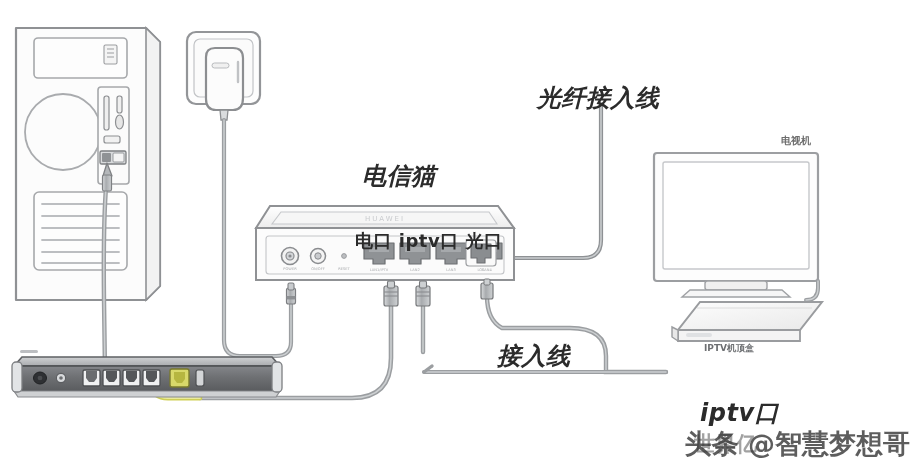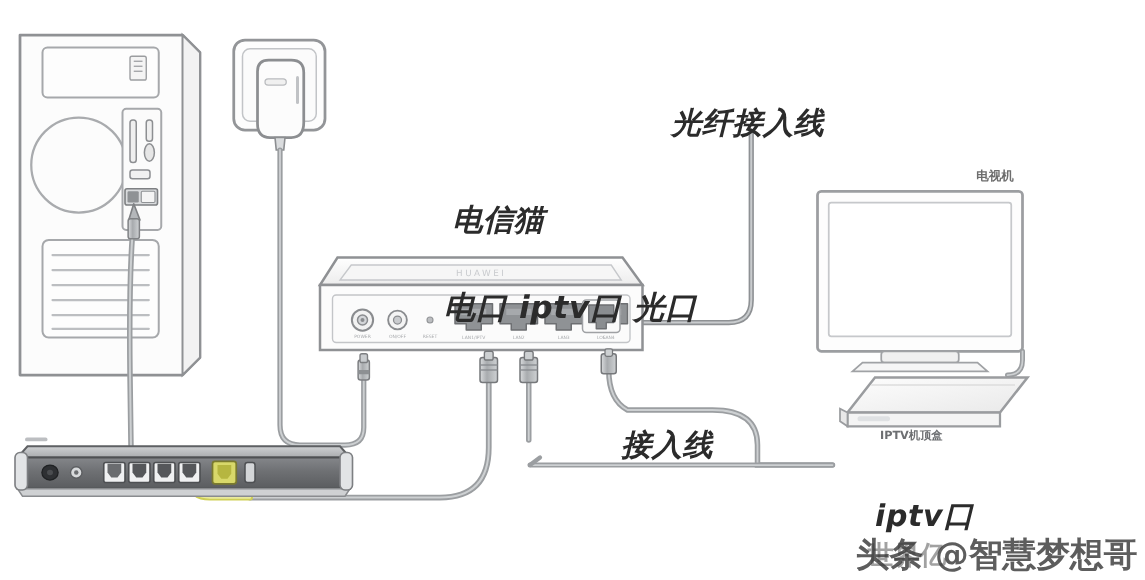--- a/index.html
+++ b/index.html
@@ -26,21 +26,21 @@
   }
   .lbl {
     position: absolute;
     color: #2b2b2b;
     font-weight: bold;
     white-space: nowrap;
     font-family: "DejaVu Sans", "Liberation Sans", sans-serif;
     letter-spacing: 0.5px;
   }
   .lbl-big   { font-size: 24px; font-style: italic; }
-  .lbl-mid   { font-size: 25px; font-style: italic; }
+  .lbl-mid   { font-size: 18px; }
   .lbl-small { font-size: 9px; color: #6d6d6d; font-weight: bold; letter-spacing: 0; margin-left: 12px; }
 
   #wm {
     position: absolute;
     right: 6px;
     bottom: 2px;
     font-size: 27px;
     font-weight: bold;
     color: #3a3a3a;
     opacity: 0.82;

